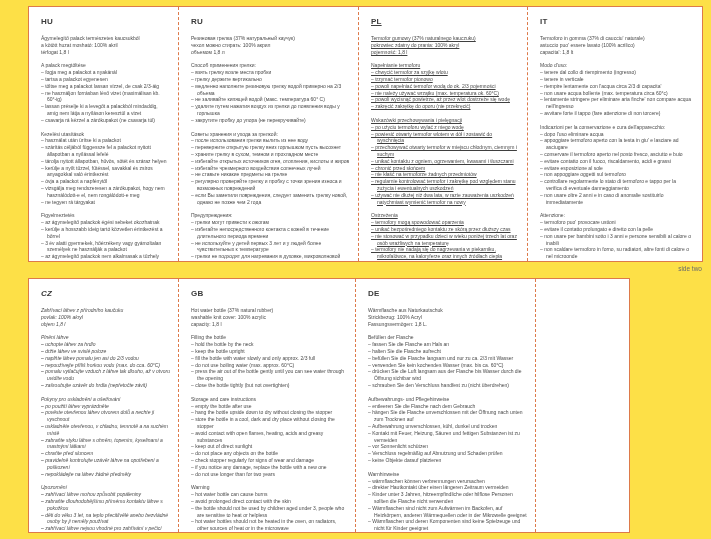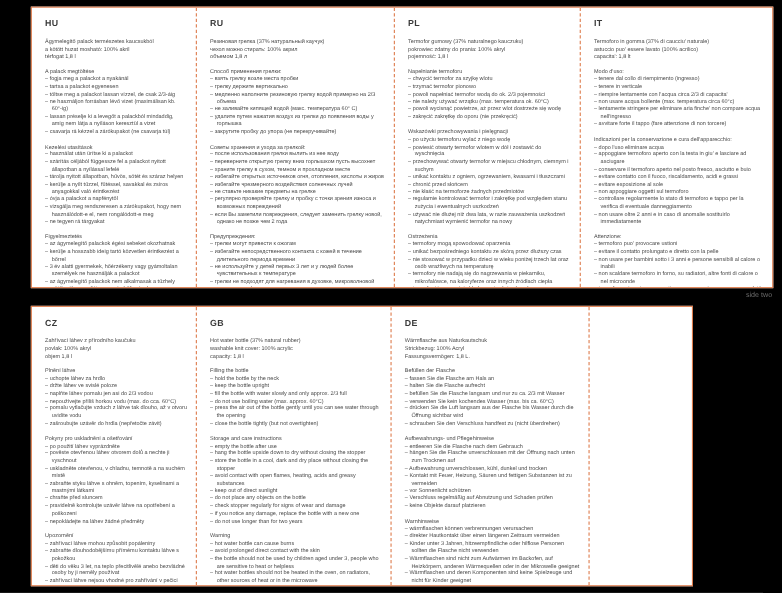--- a/index.html
+++ b/index.html
@@ -1,19 +1,19 @@
 <!DOCTYPE html>
 <html><head>
 <meta charset="utf-8">
 <style>
   html,body{margin:0;padding:0;background:#ffffff;}
   .sheet{
     position:relative;
     width:711px;height:539px;
-    background:#000000;
+    background:#fde047;
     font-family:"Liberation Sans", sans-serif;
     color:#3f3f3f;
     overflow:hidden;
   }
   .panel{
     position:absolute;
     border:1px solid #dd7a4a;
     display:flex;
     align-items:stretch;
     box-sizing:border-box;
@@ -24,23 +24,23 @@
   .panel-bottom{left:28px;top:278px;width:602px;height:255px;}
   .col{
     box-sizing:border-box;
     padding:8px 8px 0 12px;
     border-right:1px dashed #dd7a4a;
     overflow:hidden;
     flex:0 0 auto;
   }
   .panel-top .col:nth-child(1){width:150px;}
   .panel-top .col:nth-child(2){width:180px;}
-  .panel-top .col:nth-child(3){width:169px;}
+  .panel-top .col:nth-child(3){width:169px;text-decoration:underline;}
   .panel-top .col:nth-child(4){width:173px;border-right:none;}
-  .panel-bottom .col:nth-child(1){width:150px;}
+  .panel-bottom .col:nth-child(1){width:150px;font-style:italic;}
   .panel-bottom .col:nth-child(2){width:177px;}
   .panel-bottom .col:nth-child(3){width:180px;}
   .lang{
     font-size:8px;
     font-weight:bold;
     letter-spacing:.2px;
     margin:2px 0 9px 0;
     color:#3a3a3a;
   }
   .block{margin-bottom:7px;}

